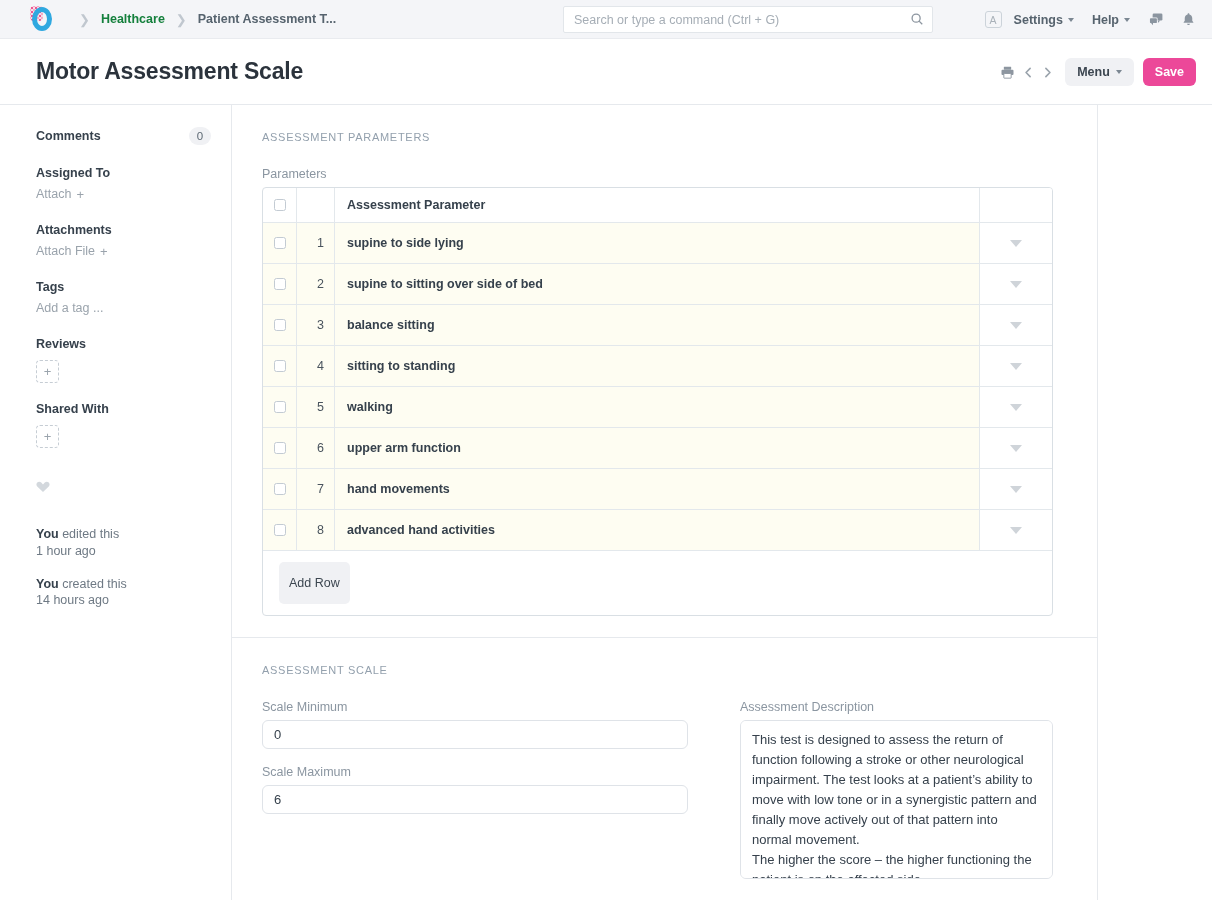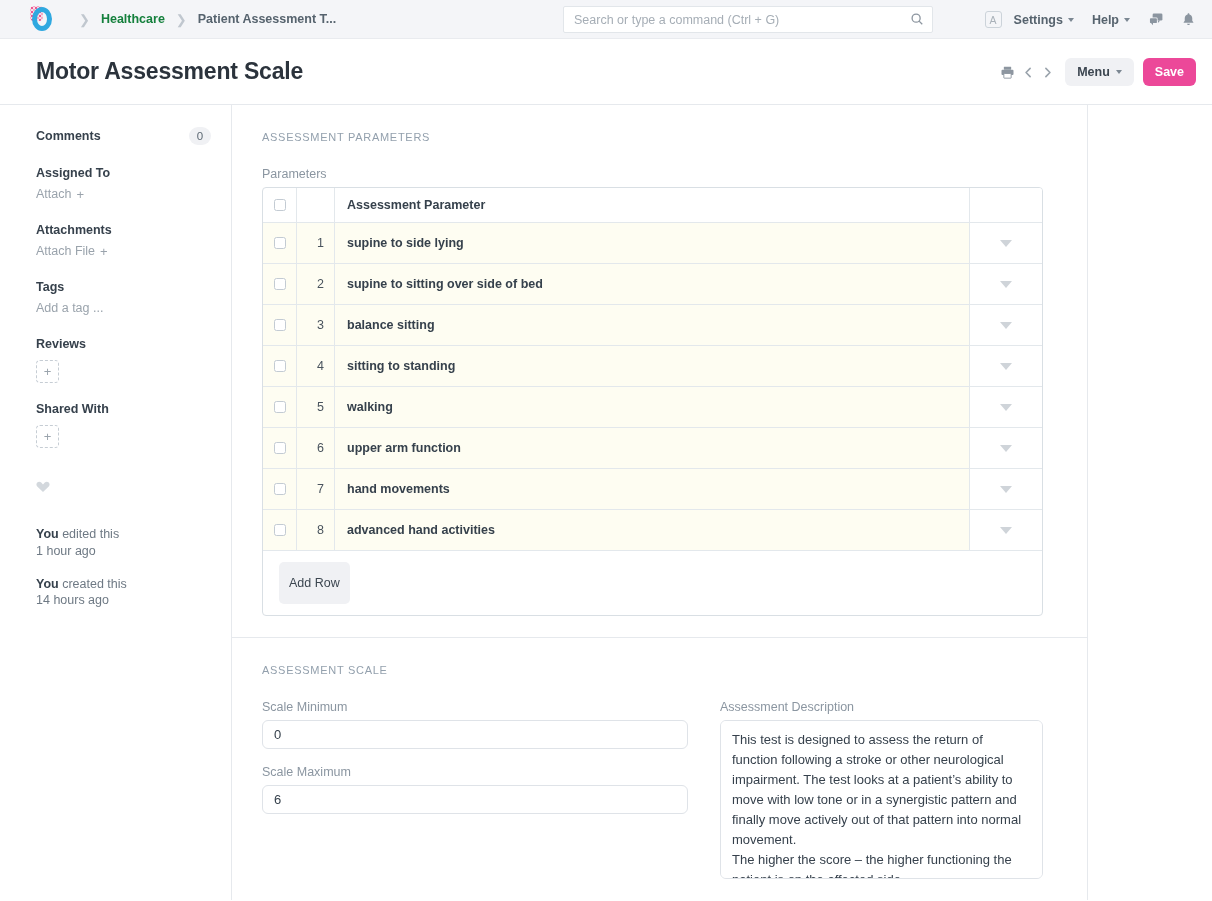--- a/index.html
+++ b/index.html
@@ -261,21 +261,21 @@
   .btn-addrow {
     background: #f0f1f4; color: #3c4650;
     font-size: 12.5px;
     border: none; border-radius: 5px;
     padding: 14px 10px;
     font-family: "Liberation Sans", sans-serif;
     cursor: pointer;
   }
 
   
-  .cols { display: flex; gap: 32px; }
+  .cols { display: flex; gap: 52px; }
   .col-left { width: 426px; flex: 0 0 426px; }
   .col-right { flex: 1 1 auto; }
   .ctrl {
     width: 100%;
     border: 1px solid #dfe3e8;
     border-radius: 6px;
     background: #fff;
     font-family: "Liberation Sans", sans-serif;
     font-size: 13px;
     color: #36414c;

